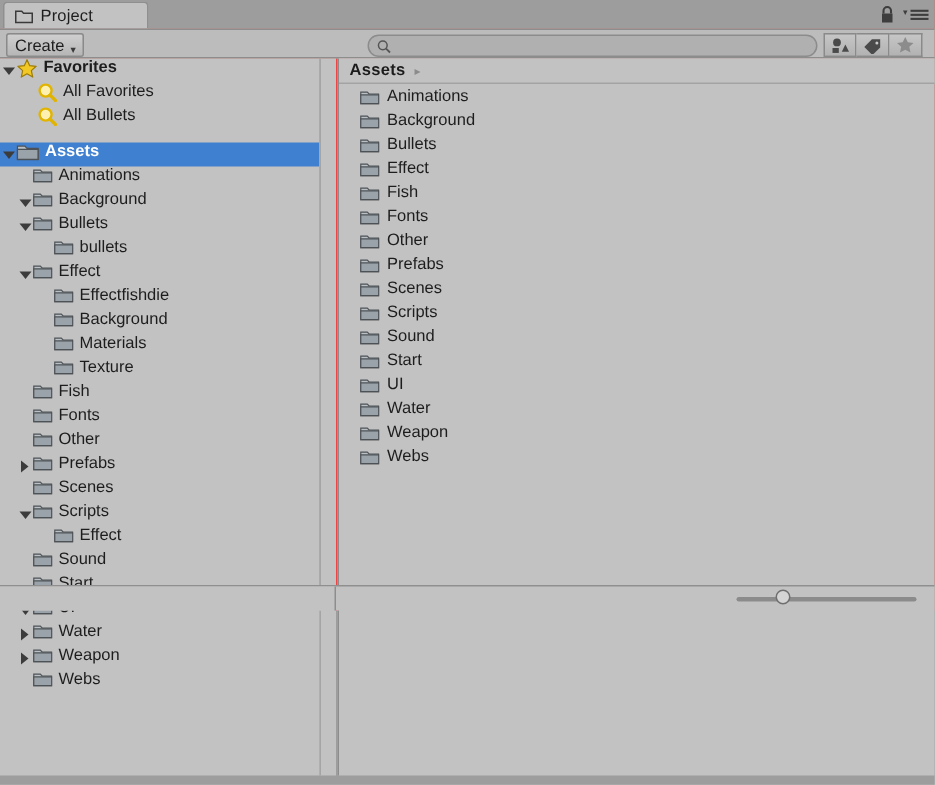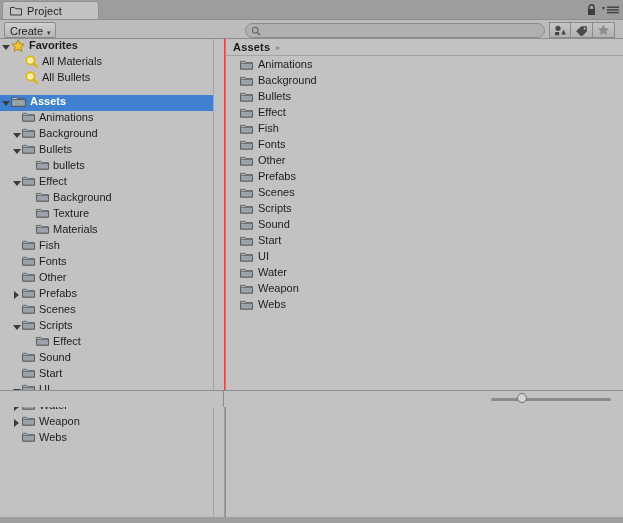--- a/index.html
+++ b/index.html
@@ -331,21 +331,21 @@
             <span class="twisty none">
               <i></i>
             </span>
             <span style="width:14px"></span>
             <span class="icon-slot">
               <svg width="13" height="13" viewBox="0 0 13 13">
                 <circle cx="5.4" cy="5.4" r="4" fill="#fdf0b0" stroke="#e0b400" stroke-width="1.6"></circle>
                 <line x1="8.4" y1="8.4" x2="12" y2="12" stroke="#e0b400" stroke-width="2.2" stroke-linecap="round"></line>
               </svg>
             </span>
-            <span class="label">All Materials</span>
+            <span class="label">All Favorites</span>
           </div>
           <div class="row">
             <span class="twisty none">
               <i></i>
             </span>
             <span style="width:14px"></span>
             <span class="icon-slot">
               <svg width="13" height="13" viewBox="0 0 13 13">
                 <circle cx="5.4" cy="5.4" r="4" fill="#fdf0b0" stroke="#e0b400" stroke-width="1.6"></circle>
                 <line x1="8.4" y1="8.4" x2="12" y2="12" stroke="#e0b400" stroke-width="2.2" stroke-linecap="round"></line>
@@ -440,47 +440,60 @@
             <span style="width:25px;flex:0 0 25px"></span>
             <span class="twisty none">
               <i></i>
             </span>
             <span class="icon-slot">
               <svg width="13" height="11" viewBox="0 0 15 12">
                 <path d="M0.6 2.4h5l1.4 1.5h7.4v7.4H0.6z" fill="#b9c0c6" stroke="#4d5256" stroke-width="0.9"></path>
                 <path d="M0.6 4.6h13.8v6.7H0.6z" fill="#9aa3aa" stroke="#4d5256" stroke-width="0.9"></path>
               </svg>
             </span>
+            <span class="label">Effectfishdie</span>
+          </div>
+          <div class="row">
+            <span style="width:25px;flex:0 0 25px"></span>
+            <span class="twisty none">
+              <i></i>
+            </span>
+            <span class="icon-slot">
+              <svg width="13" height="11" viewBox="0 0 15 12">
+                <path d="M0.6 2.4h5l1.4 1.5h7.4v7.4H0.6z" fill="#b9c0c6" stroke="#4d5256" stroke-width="0.9"></path>
+                <path d="M0.6 4.6h13.8v6.7H0.6z" fill="#9aa3aa" stroke="#4d5256" stroke-width="0.9"></path>
+              </svg>
+            </span>
             <span class="label">Background</span>
           </div>
           <div class="row">
             <span style="width:25px;flex:0 0 25px"></span>
             <span class="twisty none">
               <i></i>
             </span>
             <span class="icon-slot">
               <svg width="13" height="11" viewBox="0 0 15 12">
                 <path d="M0.6 2.4h5l1.4 1.5h7.4v7.4H0.6z" fill="#b9c0c6" stroke="#4d5256" stroke-width="0.9"></path>
                 <path d="M0.6 4.6h13.8v6.7H0.6z" fill="#9aa3aa" stroke="#4d5256" stroke-width="0.9"></path>
               </svg>
             </span>
+            <span class="label">Materials</span>
+          </div>
+          <div class="row">
+            <span style="width:25px;flex:0 0 25px"></span>
+            <span class="twisty none">
+              <i></i>
+            </span>
+            <span class="icon-slot">
+              <svg width="13" height="11" viewBox="0 0 15 12">
+                <path d="M0.6 2.4h5l1.4 1.5h7.4v7.4H0.6z" fill="#b9c0c6" stroke="#4d5256" stroke-width="0.9"></path>
+                <path d="M0.6 4.6h13.8v6.7H0.6z" fill="#9aa3aa" stroke="#4d5256" stroke-width="0.9"></path>
+              </svg>
+            </span>
             <span class="label">Texture</span>
-          </div>
-          <div class="row">
-            <span style="width:25px;flex:0 0 25px"></span>
-            <span class="twisty none">
-              <i></i>
-            </span>
-            <span class="icon-slot">
-              <svg width="13" height="11" viewBox="0 0 15 12">
-                <path d="M0.6 2.4h5l1.4 1.5h7.4v7.4H0.6z" fill="#b9c0c6" stroke="#4d5256" stroke-width="0.9"></path>
-                <path d="M0.6 4.6h13.8v6.7H0.6z" fill="#9aa3aa" stroke="#4d5256" stroke-width="0.9"></path>
-              </svg>
-            </span>
-            <span class="label">Materials</span>
           </div>
           <div class="row">
             <span style="width:11px;flex:0 0 11px"></span>
             <span class="twisty none">
               <i></i>
             </span>
             <span class="icon-slot">
               <svg width="13" height="11" viewBox="0 0 15 12">
                 <path d="M0.6 2.4h5l1.4 1.5h7.4v7.4H0.6z" fill="#b9c0c6" stroke="#4d5256" stroke-width="0.9"></path>
                 <path d="M0.6 4.6h13.8v6.7H0.6z" fill="#9aa3aa" stroke="#4d5256" stroke-width="0.9"></path>

